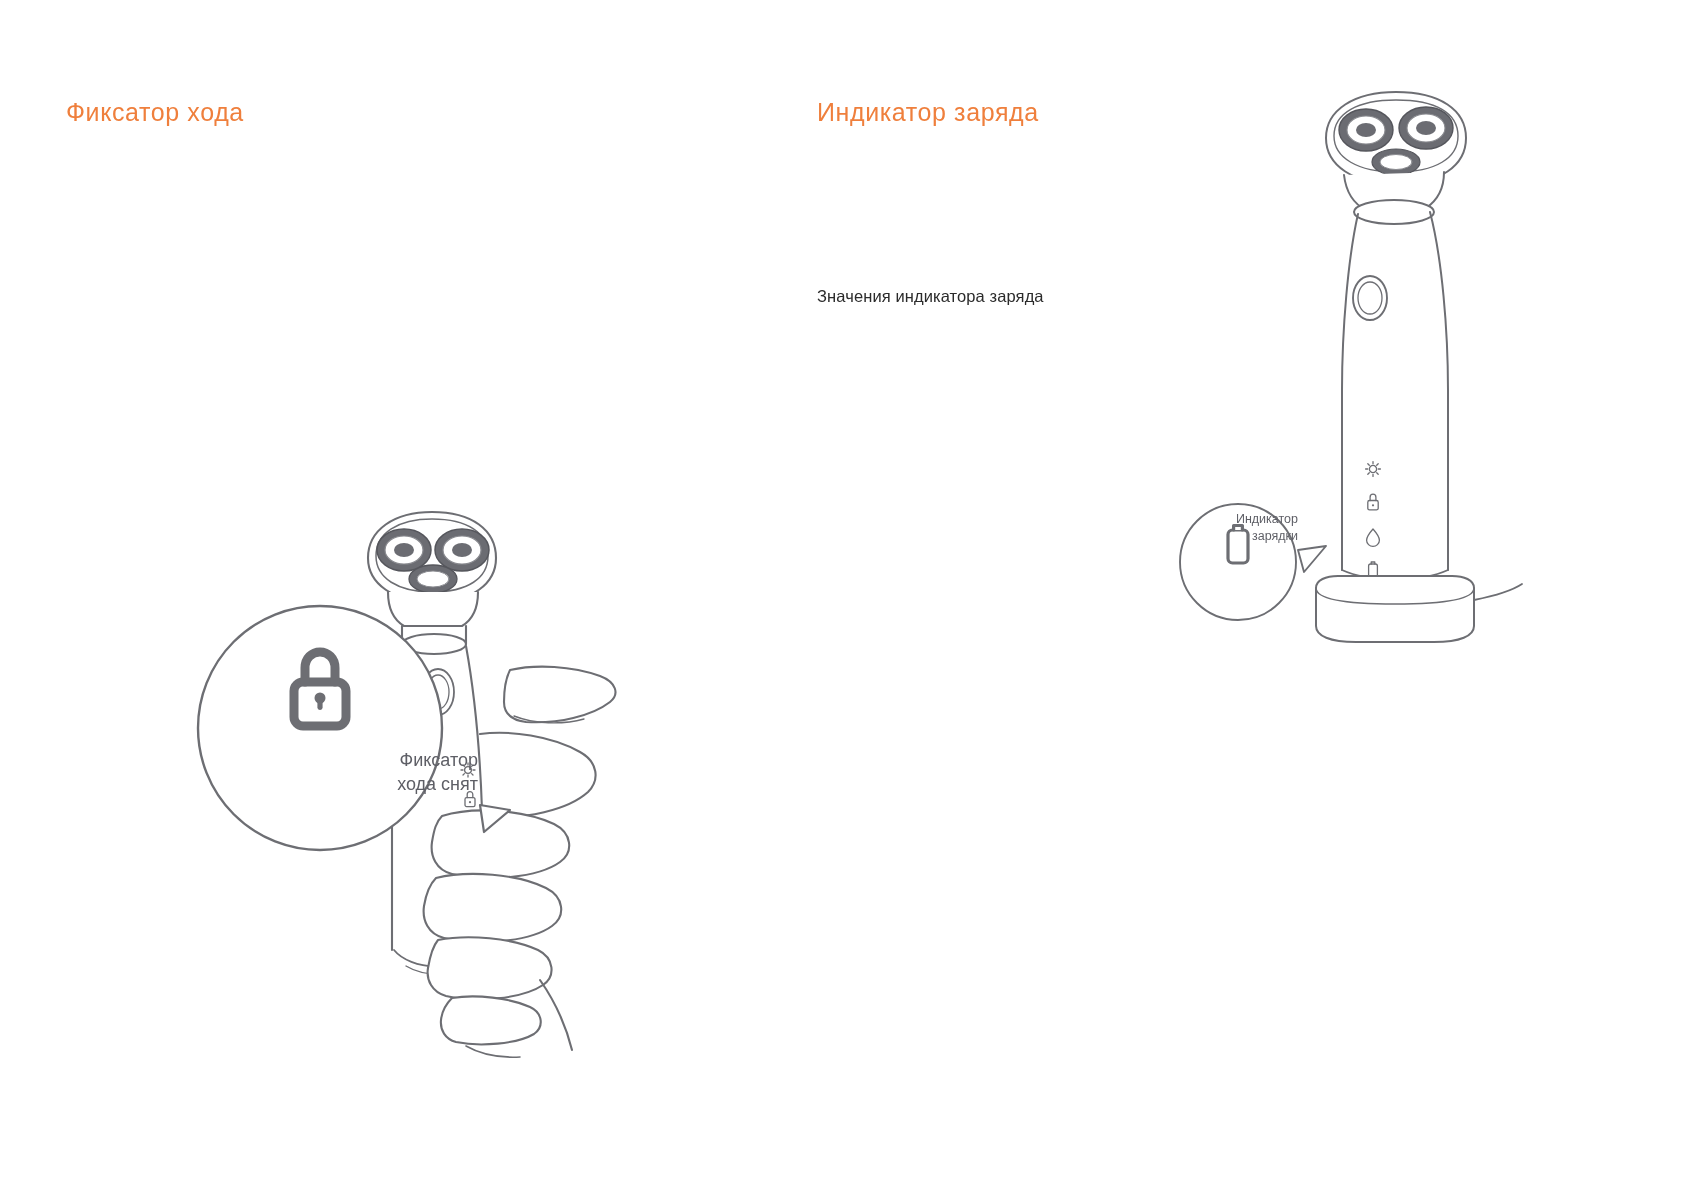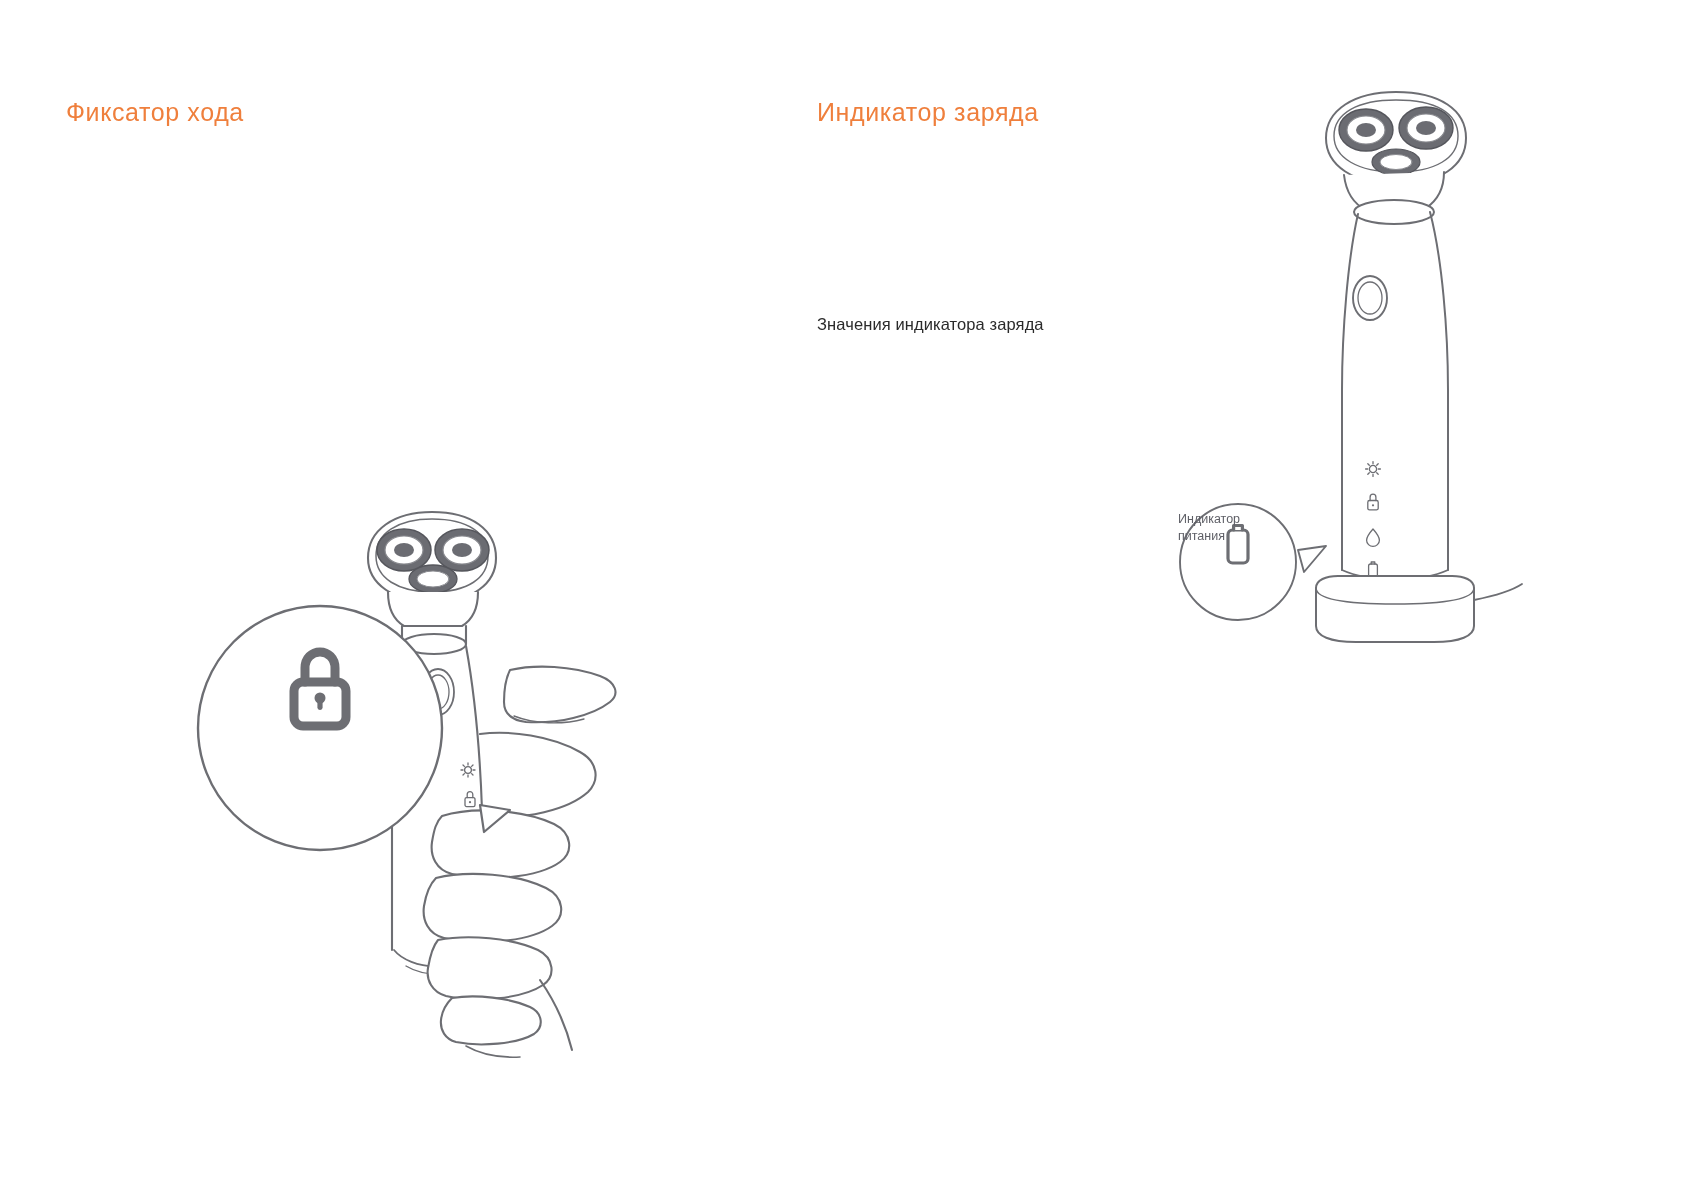--- a/index.html
+++ b/index.html
@@ -37,37 +37,36 @@
   .heading-left  { left: 66px;  top: 98px; }
   .heading-right { left: 817px; top: 98px; }
 
   .body-text {
     position: absolute;
     color: #2b2b2b;
     font-size: 16.5px;
     line-height: 26px;
     letter-spacing: 0.1px;
     width: 330px;
-    margin-top: 28px;
   }
   .bt-1 { left: 817px; top: 283px; }
   .bt-2 { left: 817px; top: 418px; }
 
   .figure {
     position: absolute;
     overflow: visible;
   }
   .fig-left  { left: 180px; top: 480px;  width: 520px; height: 560px; }
   .fig-right { left: 1130px; top: 80px;  width: 400px; height: 600px; }
 
   svg { display: block; overflow: visible; }
 
   .callout-text {
     position: absolute;
-    text-align: left;
+    text-align: right;
     color: #5e5f66;
     line-height: 1.35;
   }
   .callout-left {
     left: 238px;
     top: 748px;
     width: 240px;
     font-size: 18px;
   }
   .callout-right {
@@ -179,20 +178,24 @@
       <g transform="translate(140,212)">
         <rect x="-26" y="-10" width="52" height="44" rx="9" fill="#ffffff" stroke="#6d6e73" stroke-width="9"></rect>
         <path d="M-15 -10 L-15 -24 C-15 -34 -8 -40 0 -40
                  C8 -40 15 -34 15 -24 L15 -10" fill="none" stroke="#6d6e73" stroke-width="9"></path>
         <circle cx="0" cy="6" r="5.5" fill="#6d6e73" stroke="none"></circle>
         <rect x="-2.6" y="5" width="5.2" height="13" rx="2.4" fill="#6d6e73" stroke="none"></rect>
       </g>
     </svg>
   </div>
 
+  <div class="callout-text callout-left">
+    <div>Фиксатор</div>
+    <div>хода снят</div>
+  </div>
 </div>
 
 <div class="page page-right">
 
   <div class="heading heading-right" style="left:-25px;">Индикатор заряда</div>
 
   <div class="body-text bt-1" style="left:-25px;">Значения индикатора заряда</div>
 
 
   <div class="figure fig-right" style="left:288px; top:80px;">
@@ -268,15 +271,15 @@
 
       <g transform="translate(108,466)">
         <rect x="-10" y="-16" width="20" height="33" rx="4.5" fill="#ffffff" stroke="#6d6e73" stroke-width="3.2"></rect>
         <path d="M-4.4 -16 L-4.4 -20.5 L4.4 -20.5 L4.4 -16" fill="#ffffff" stroke="#6d6e73" stroke-width="3.2"></path>
       </g>
     </svg>
   </div>
 
   <div class="callout-text callout-right" style="left:336px; top:511px;">
     <div>Индикатор</div>
-    <div>питания</div>
+    <div>зарядки</div>
   </div>
 </div>
 
 </body></html>

